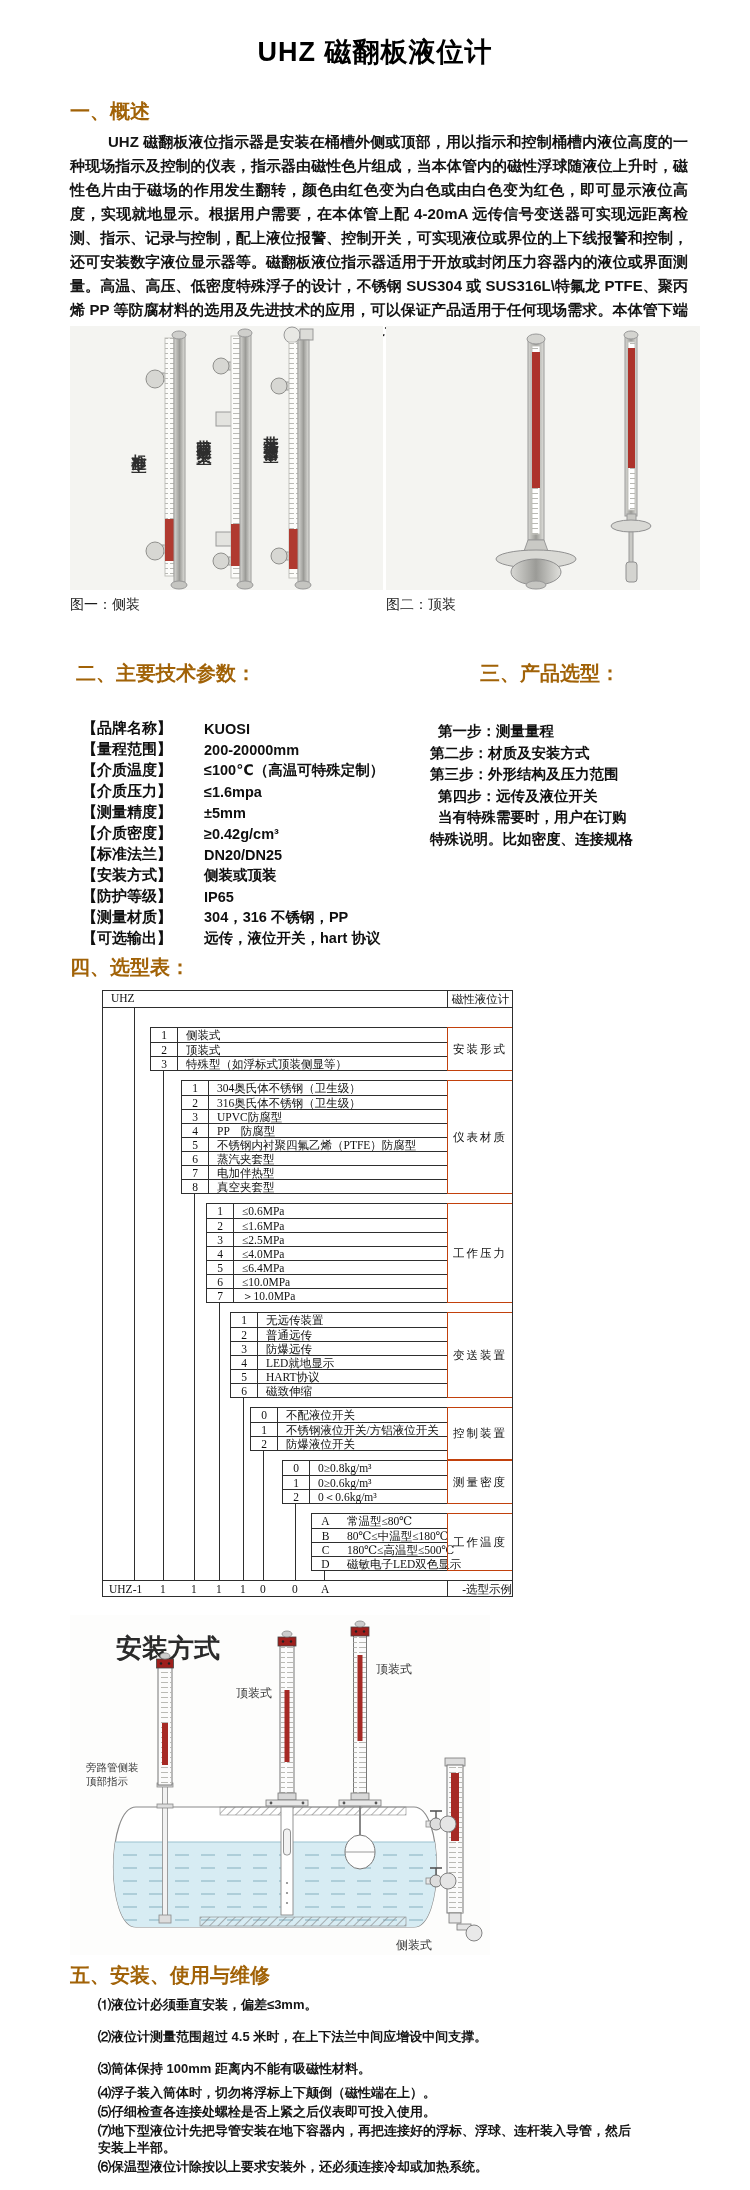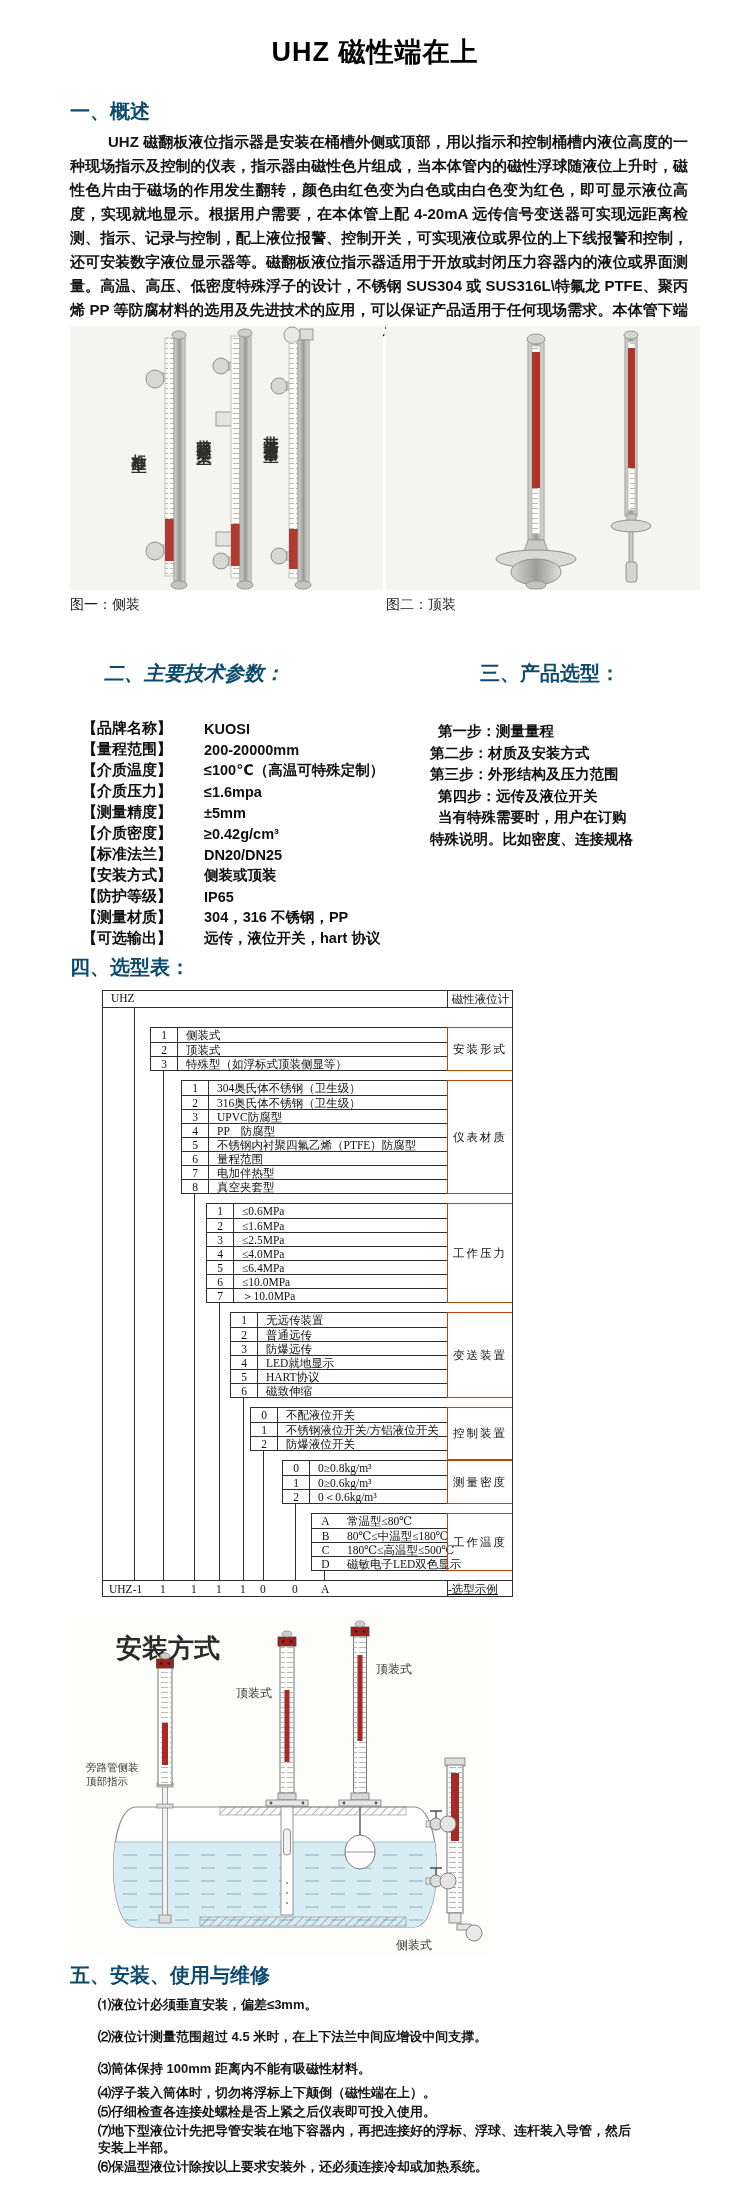--- a/index.html
+++ b/index.html
@@ -1,20 +1,20 @@
 <!DOCTYPE html>
 <html><head>
 <meta charset="utf-8">
 <style>
   html,body{margin:0;padding:0;background:#e9e9e9;}
   .page{position:relative;width:750px;height:2190px;background:#ffffff;margin:0 auto;
         font-family:"Liberation Sans","DejaVu Sans",sans-serif;color:#111;overflow:hidden;}
   .abs{position:absolute;}
   .doc-title{top:34px;left:0;width:750px;text-align:center;font-size:27px;font-weight:bold;letter-spacing:1px;color:#000;}
-  .sec-head{font-size:20px;font-weight:bold;color:#0c4a6e;}
+  .sec-head{font-size:20px;font-weight:bold;color:#a16207;}
   .para{top:130px;left:70px;width:618px;font-size:15px;font-weight:bold;line-height:24px;
         text-align:justify;text-indent:38px;color:#141414;}
   .photo{top:326px;height:264px;background:#f4f4f1;overflow:hidden;}
   .photo svg{display:block;}
   .vlabel{writing-mode:vertical-rl;text-orientation:upright;font-size:15px;font-weight:bold;color:#2e2e2e;letter-spacing:2px;}
   .caption{top:596px;font-size:14px;font-family:"Liberation Serif","DejaVu Serif",serif;color:#1c1c1c;}
   .spec-row{display:flex;height:21px;align-items:center;}
   .spec-label{width:122px;font-size:15px;font-weight:bold;color:#0f0f0f;flex:0 0 auto;}
   .spec-value{font-size:14.5px;font-weight:bold;color:#0f0f0f;}
   .steps div{height:21.5px;font-size:14.5px;font-weight:bold;color:#0f0f0f;}
@@ -32,36 +32,36 @@
   .t-row{display:flex;height:14px;border-top:1px solid #2e2e2e;line-height:12px;}
   .t-code{flex:0 0 27px;text-align:center;border-right:1px solid #2e2e2e;padding-top:1px;}
   .t-desc{flex:1;padding:1px 0 0 8px;white-space:nowrap;}
   .t-glabel{position:absolute;left:344px;width:66px;border:1px solid #c2410c;display:flex;
             align-items:center;justify-content:center;letter-spacing:2px;}
   .t-leg{position:absolute;width:1px;background:#2e2e2e;}
   #exRow{position:absolute;left:0;top:589px;width:409px;height:17px;border-top:1px solid #2e2e2e;}
   #exRow .t-model{position:absolute;left:6px;top:2px;}
   .t-ex-code{position:absolute;top:2px;}
   .t-exlabel{position:absolute;left:344px;top:0;width:65px;height:17px;border-left:1px solid #2e2e2e;
-             text-align:left;line-height:16px;text-decoration:underline;}
+             text-align:right;line-height:16px;}
   
   .diagram{left:70px;top:1615px;width:420px;height:340px;background:#fdfdfc;}
   
   .notes{left:98px;top:1996px;width:545px;}
   .notes div{font-size:13px;font-weight:bold;color:#151515;line-height:17px;margin-bottom:2px;}
   .notes div:nth-child(1),.notes div:nth-child(2){margin-bottom:15px;}
   .notes div:nth-child(3){margin-bottom:7px;}
   svg text{font-family:"Liberation Sans","DejaVu Sans",sans-serif;}
 </style>
 </head>
 <body>
 
 <div class="page">
 
-  <div class="abs doc-title">UHZ 磁性端在上</div>
+  <div class="abs doc-title">UHZ 磁翻板液位计</div>
 
   <div class="abs sec-head" style="left:70px;top:98px;">一、概述</div>
   <div class="abs para">UHZ 磁翻板液位指示器是安装在桶槽外侧或顶部，用以指示和控制桶槽内液位高度的一种现场指示及控制的仪表，指示器由磁性色片组成，当本体管内的磁性浮球随液位上升时，磁性色片由于磁场的作用发生翻转，颜色由红色变为白色或由白色变为红色，即可显示液位高度，实现就地显示。根据用户需要，在本体管上配 4-20mA 远传信号变送器可实现远距离检测、指示、记录与控制，配上液位报警、控制开关，可实现液位或界位的上下线报警和控制，还可安装数字液位显示器等。磁翻板液位指示器适用于开放或封闭压力容器内的液位或界面测量。高温、高压、低密度特殊浮子的设计，不锈钢 SUS304 或 SUS316L\特氟龙 PTFE、聚丙烯 PP 等防腐材料的选用及先进技术的应用，可以保证产品适用于任何现场需求。本体管下端密封形式可根据需要加装排污阀，各种特殊规格可接受定制。</div>
 
   <div class="abs photo" style="left:70px;width:313px;">
     <svg width="313" height="264" viewBox="0 0 313 264">
       <defs>
         <linearGradient id="met" x1="0" y1="0" x2="1" y2="0">
           <stop offset="0" stop-color="#d8d8d4"></stop>
             <stop offset=".5" stop-color="#9b9b97"></stop>
@@ -134,21 +134,21 @@
       <rect x="241" y="188" width="9" height="12" fill="#c9c9c5" stroke="#999"></rect>
       <ellipse cx="245" cy="200" rx="20" ry="6" fill="#d9d9d5" stroke="#909090"></ellipse>
       <rect x="243" y="206" width="4" height="48" fill="#c9c9c5" stroke="#999"></rect>
       <rect x="240" y="236" width="11" height="20" rx="3" fill="#d4d4d0" stroke="#909090"></rect>
     </svg>
   </div>
 
   <div class="abs caption" style="left:70px;">图一：侧装</div>
   <div class="abs caption" style="left:386px;">图二：顶装</div>
 
-  <div class="abs sec-head" style="left:104px;top:660px;font-style:italic;">二、主要技术参数：</div>
+  <div class="abs sec-head" style="left:76px;top:660px;">二、主要技术参数：</div>
   <div class="abs sec-head" style="left:480px;top:660px;">三、产品选型：</div>
 
   <div class="abs" style="left:76px;top:718px;margin-left:6px;" id="specsList">
       <div class="spec-row">
         <span class="spec-label">【品牌名称】</span>
         <span class="spec-value">KUOSI</span>
       </div>
       <div class="spec-row">
         <span class="spec-label">【量程范围】</span>
         <span class="spec-value">200-20000mm</span>
@@ -249,21 +249,21 @@
         <div class="t-row">
           <span class="t-code">4</span>
           <span class="t-desc">PP　防腐型</span>
         </div>
         <div class="t-row">
           <span class="t-code">5</span>
           <span class="t-desc">不锈钢内衬聚四氟乙烯（PTFE）防腐型</span>
         </div>
         <div class="t-row">
           <span class="t-code">6</span>
-          <span class="t-desc">量程范围</span>
+          <span class="t-desc">蒸汽夹套型</span>
         </div>
         <div class="t-row">
           <span class="t-code">7</span>
           <span class="t-desc">电加伴热型</span>
         </div>
         <div class="t-row">
           <span class="t-code">8</span>
           <span class="t-desc">真空夹套型</span>
         </div>
       </div>

